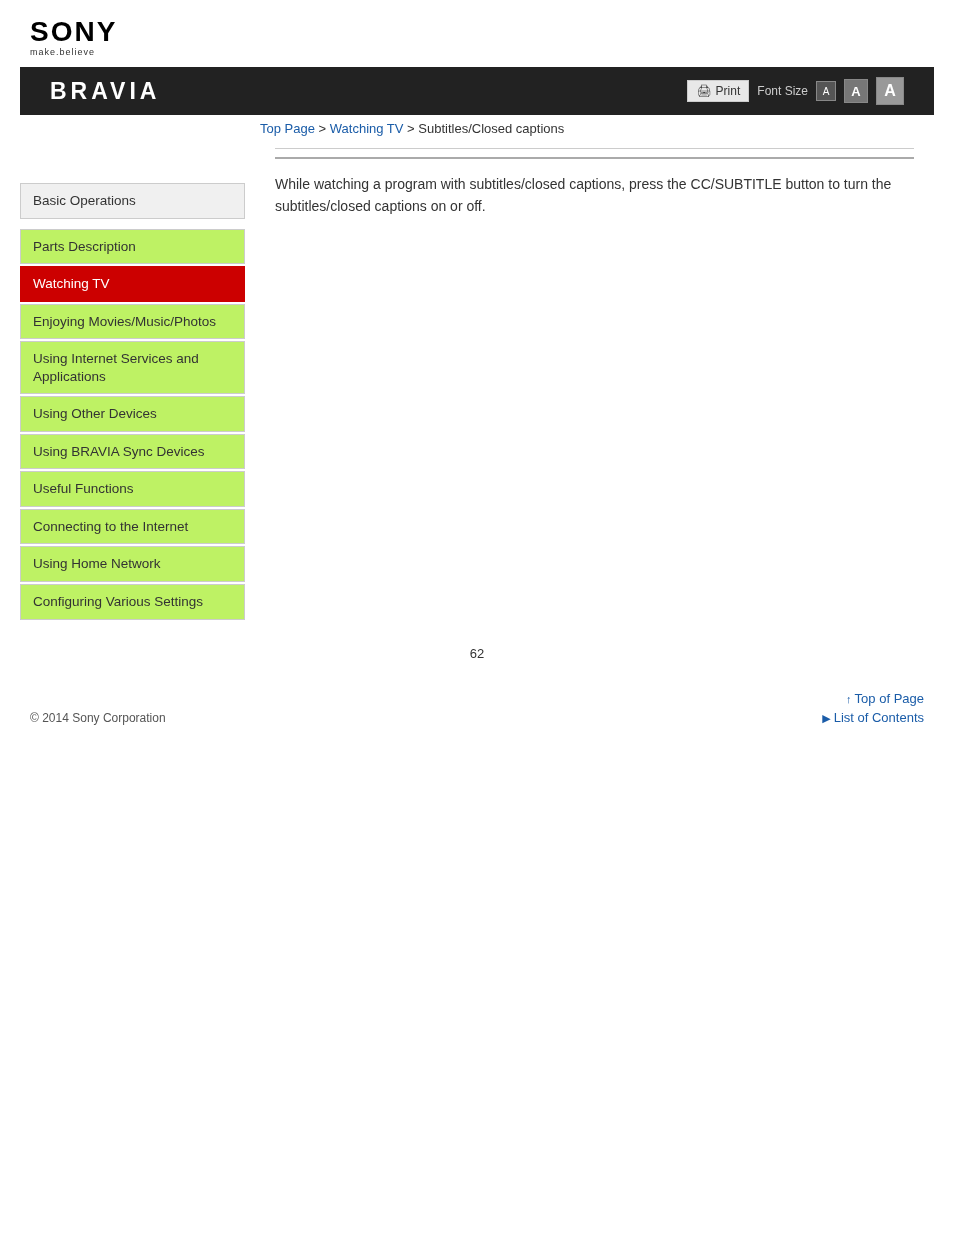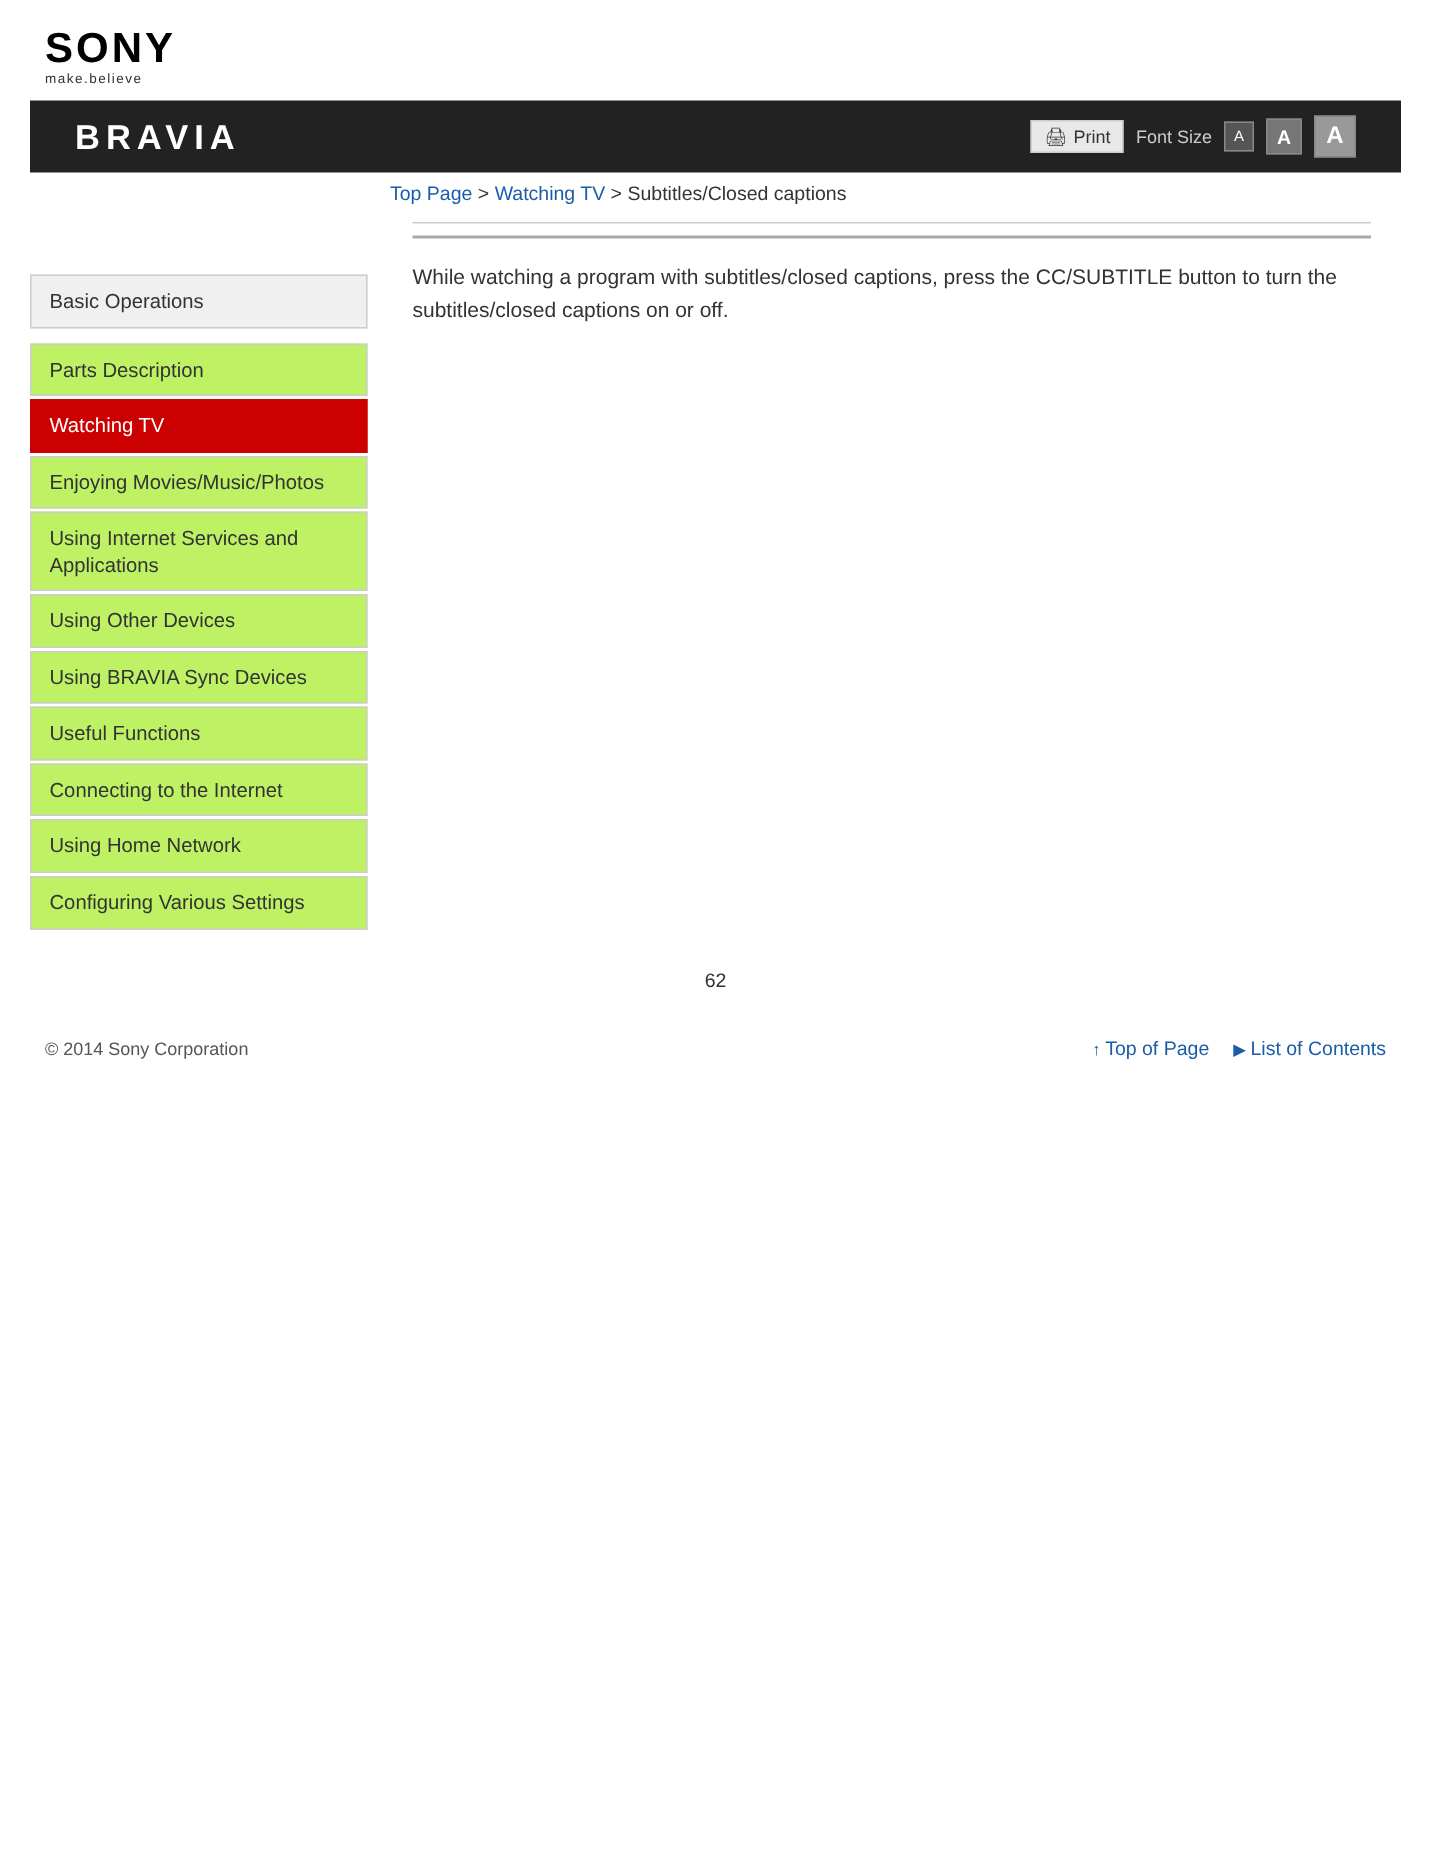--- a/index.html
+++ b/index.html
@@ -162,23 +162,23 @@
       align-items: flex-end;
       padding: 20px 30px 10px 30px;
       margin-top: auto;
     }
     .copyright {
       font-size: 12px;
       color: #555;
     }
     .footer-links {
       display: flex;
-      flex-direction: row;
+      flex-direction: column;
       align-items: flex-end;
-      gap: 16px;
+      gap: 4px;
     }
     .footer-links a {
       color: #1a5ca8;
       text-decoration: none;
       font-size: 13px;
     }
     .page-number {
       text-align: center;
       font-size: 13px;
       color: #333;

